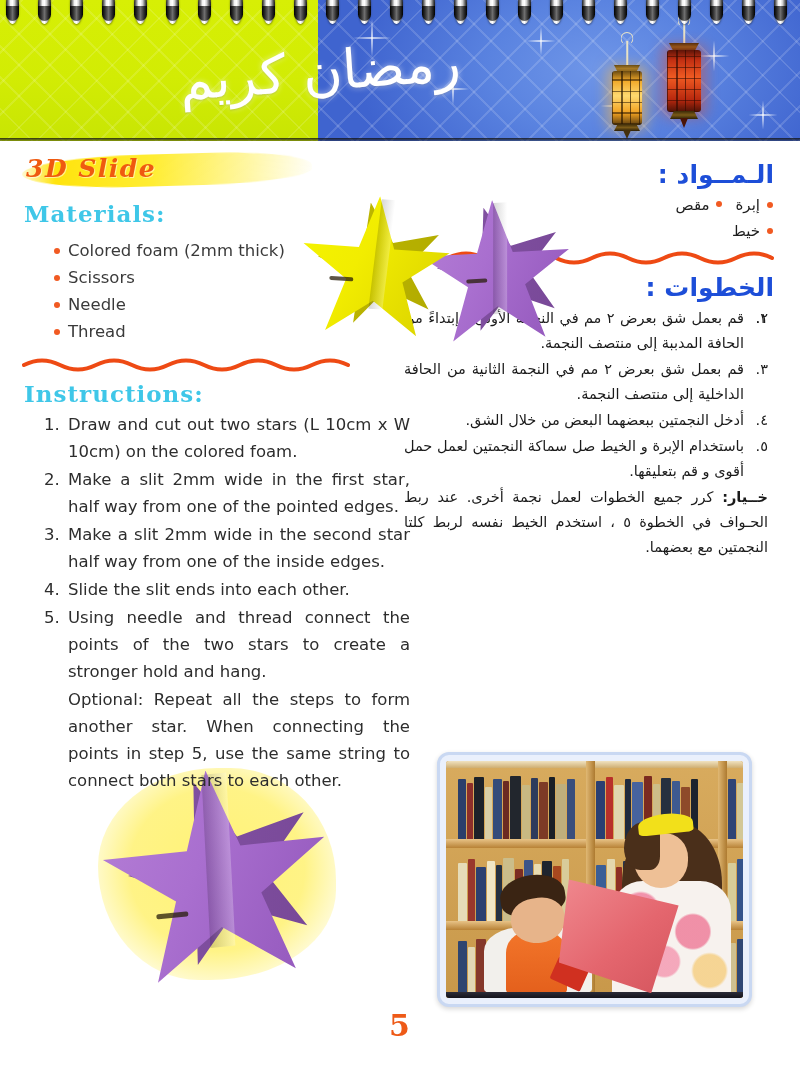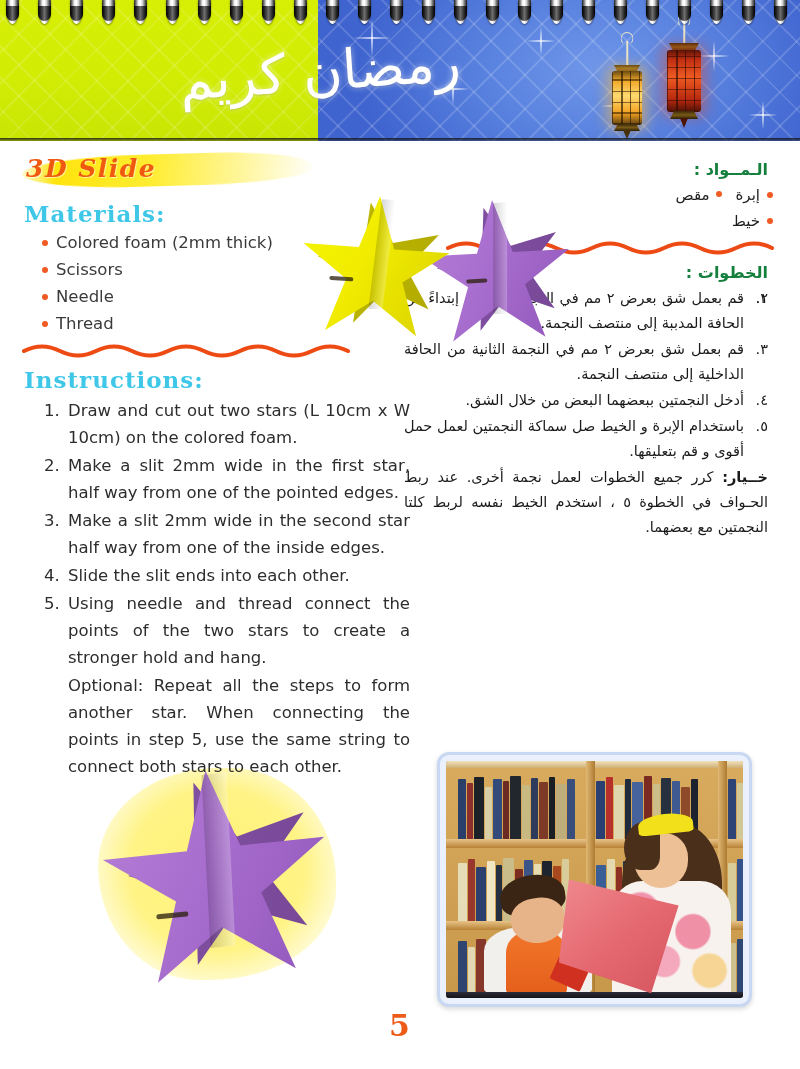--- a/index.html
+++ b/index.html
@@ -213,30 +213,30 @@
     font-family: "DejaVu Serif", serif;
     font-size: 23px;
     font-weight: bold;
     color: #3fc7e8;
     letter-spacing: 1px;
     margin: 8px 0 4px 2px;
     text-shadow: 0.5px 0.5px 0 rgba(255,255,255,0.6);
   }
   .subhead-ar {
     font-family: "DejaVu Sans", sans-serif;
-    font-size: 16px;
+    font-size: 25px;
     font-weight: bold;
-    color: #15803d;
-    margin: 8px 18px 4px 0;
+    color: #1d4ed8;
+    margin: 8px 12px 4px 0;
   }
 
   
   ul.mat-en {
     list-style: none;
-    margin: 0;
+    margin: 12px;
     padding: 0 0 0 34px;
   }
   ul.mat-en li {
     position: relative;
     font-family: "DejaVu Sans", sans-serif;
     font-size: 16.5px;
     color: #3a3a3a;
     line-height: 24px;
     margin-bottom: 3px;
   }

